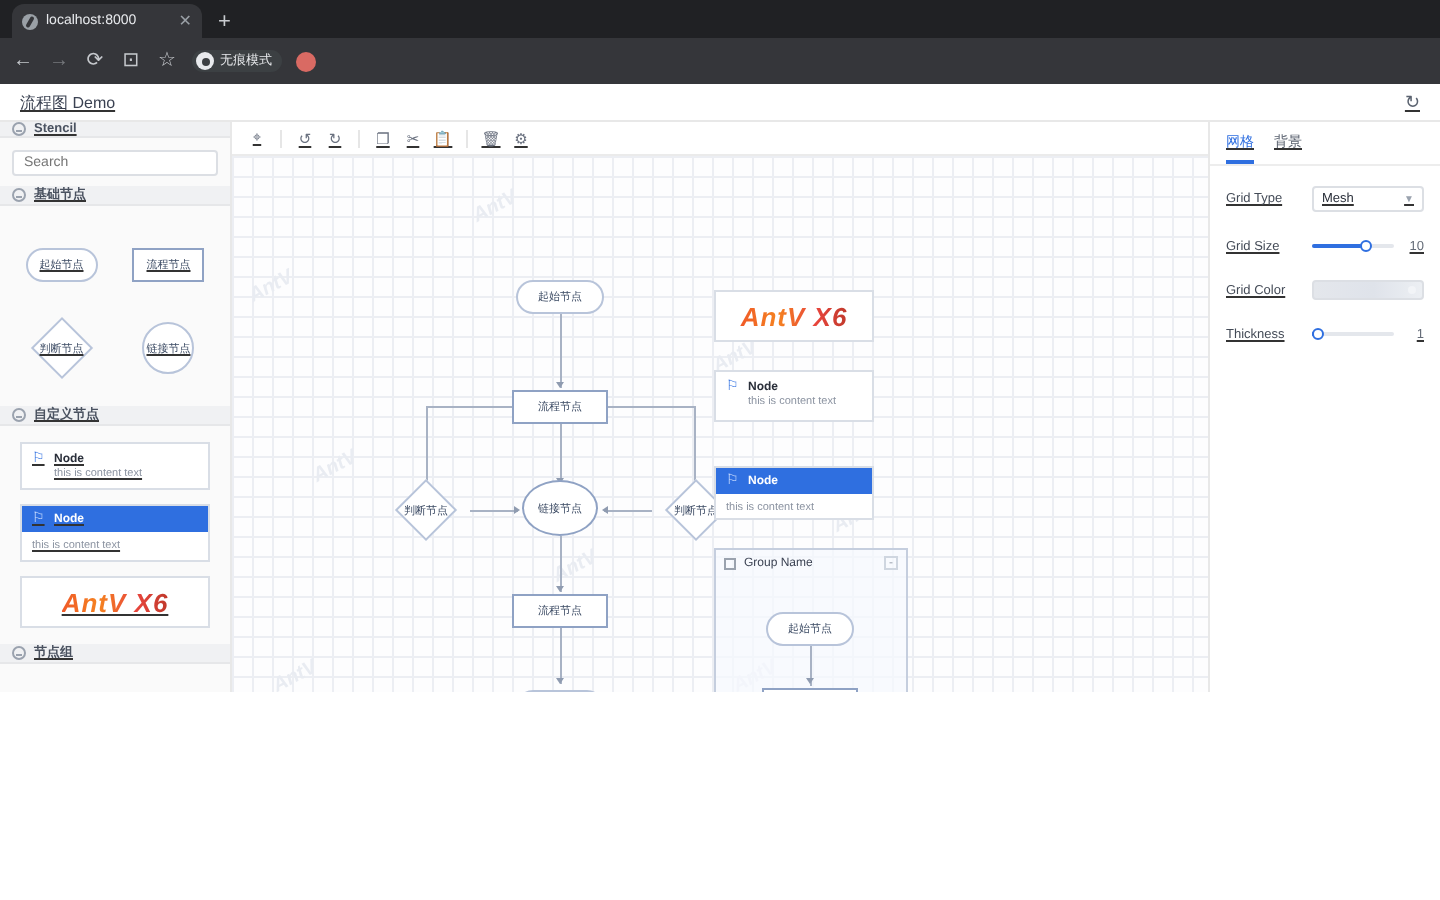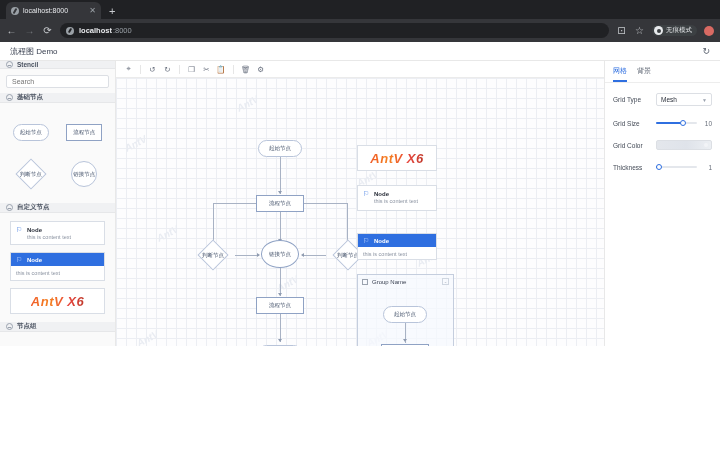--- a/index.html
+++ b/index.html
@@ -61,21 +61,21 @@
   }
   .incognito-dot {
     width: 9px; height: 9px; border-radius: 50%; background: #e8eaed;
     display:flex;align-items:center;justify-content:center;
   }
   .incognito-dot::after{content:"";width:4px;height:4px;border-radius:50%;background:#3c4043;}
   .incognito-label { color: #e8eaed; font-size: 6.5px; }
   .profile-dot { width: 10px; height: 10px; border-radius: 50%; background: #d96a63; }
 
   
-  #app { height: 304px; display: flex; flex-direction: column; }
+  #app { height: 304px; display: flex; flex-direction: column; text-decoration: underline; }
   .app-header {
     height: 19px; display: flex; align-items: center; justify-content: space-between;
     padding: 0 10px; border-bottom: 1px solid #e8e8e8; background: #fff;
   }
   .app-title { font-size: 8px; color: #3b4252; }
   .header-refresh { font-size: 9px; color: #5b6370; }
 
   .app-body { flex: 1; display: flex; min-height: 0; }
 
   
@@ -271,25 +271,20 @@
       <span class="tab-favicon"></span>
       <span class="tab-title">localhost:8000</span>
       <span class="tab-close">✕</span>
     </div>
     <span class="newtab">+</span>
   </div>
   <div class="navbar">
     <span class="nav-icon">←</span>
     <span class="nav-icon dim">→</span>
     <span class="nav-icon">⟳</span>
-    <div class="omnibox">
-      <span class="omni-lock"></span>
-      <span class="omni-text">localhost</span>
-      <span class="omni-text" style="font-weight:normal;color:#9aa0a6;margin-left:-4px;">:8000</span>
-    </div>
     <div class="navbar-right">
       <span class="nav-icon">⊡</span>
       <span class="nav-icon">☆</span>
       <div class="incognito-pill">
         <span class="incognito-dot"></span>
         <span class="incognito-label">无痕模式</span>
       </div>
       <span class="profile-dot"></span>
     </div>
   </div>

